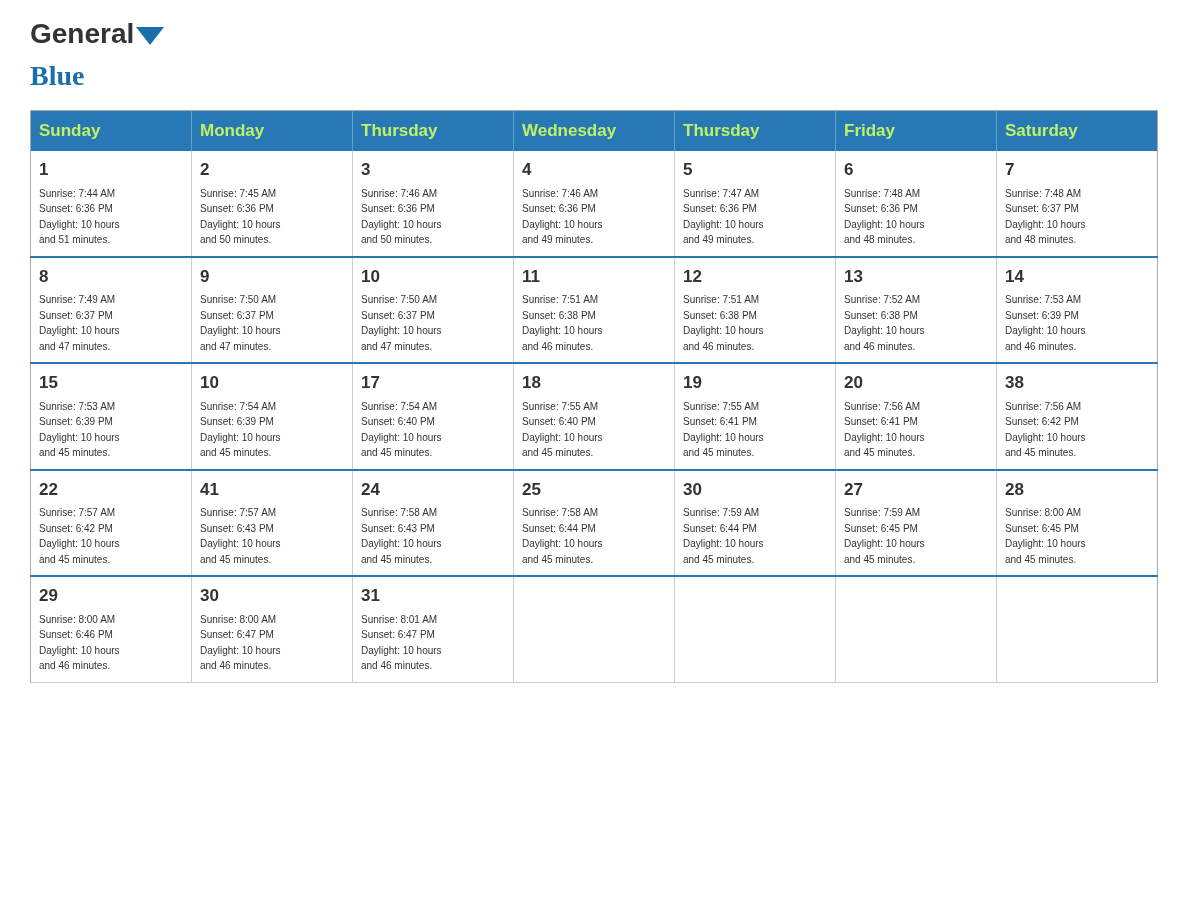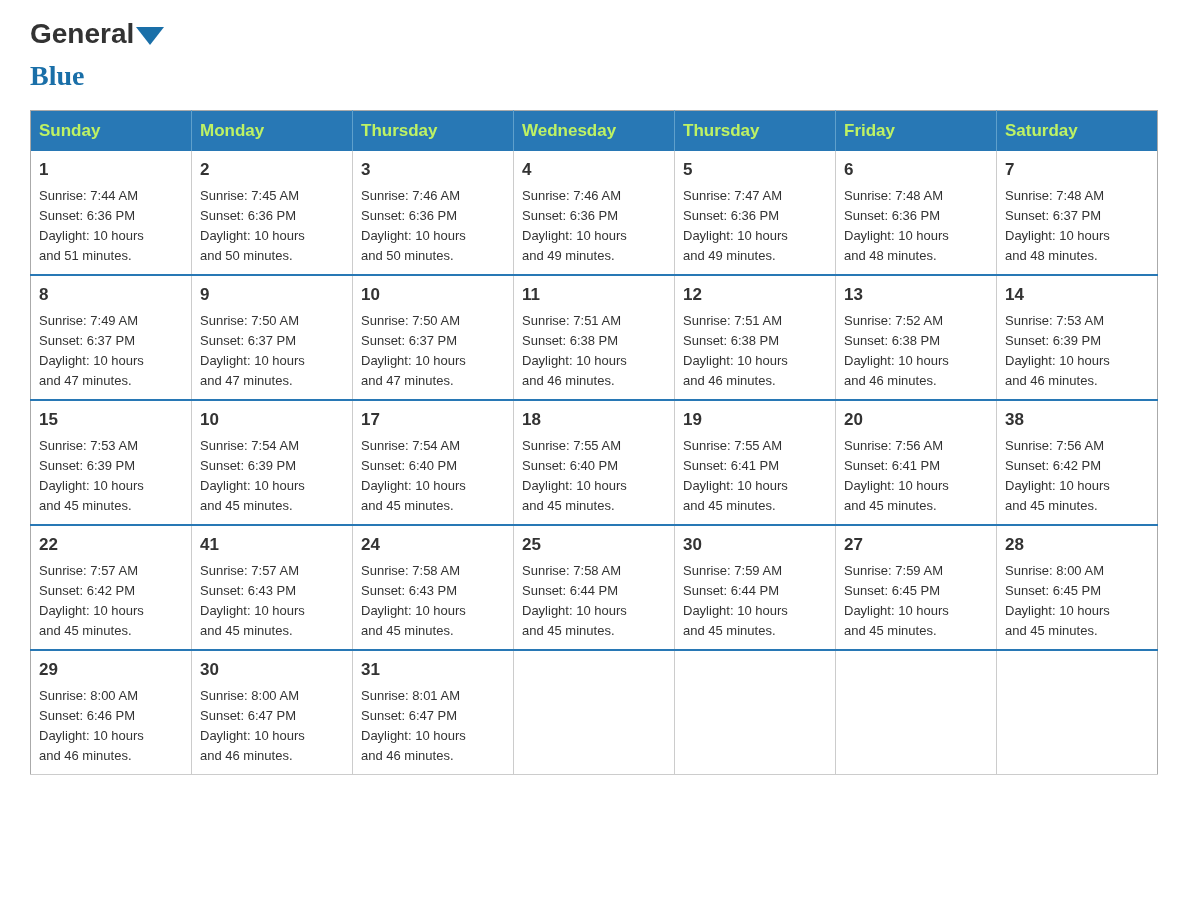--- a/index.html
+++ b/index.html
@@ -96,21 +96,21 @@
     .calendar tbody tr:last-child td {
       border-bottom: 1px solid #ccc;
     }
     .day-num {
       font-size: 17px;
       font-weight: bold;
       display: block;
       margin-bottom: 3px;
     }
     .day-info {
-      font-size: 13px;
+      font-size: 10px;
       color: #333;
       line-height: 1.55;
     }
     .empty-cell {
       background: #fff;
     }
   </style>
 </head>
 <body>
 

